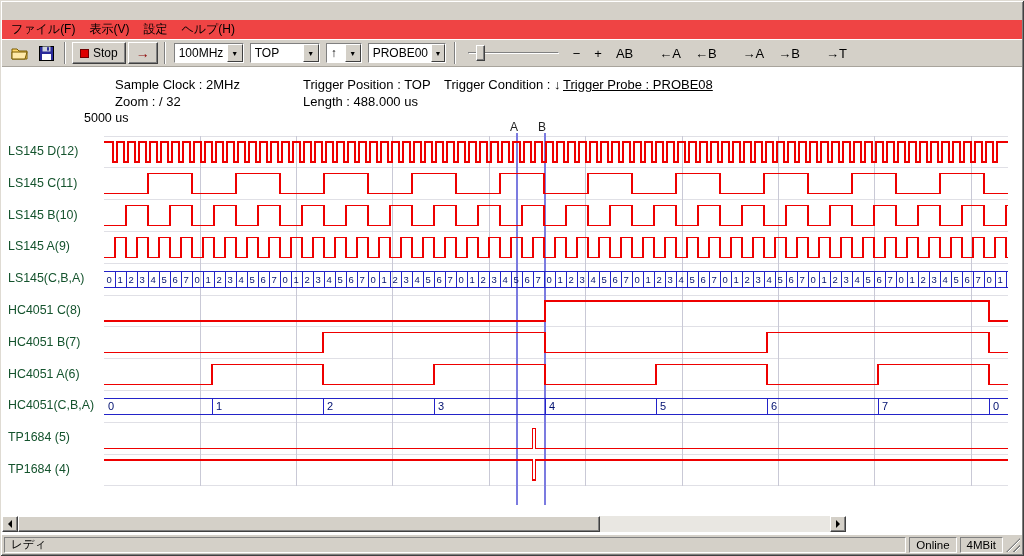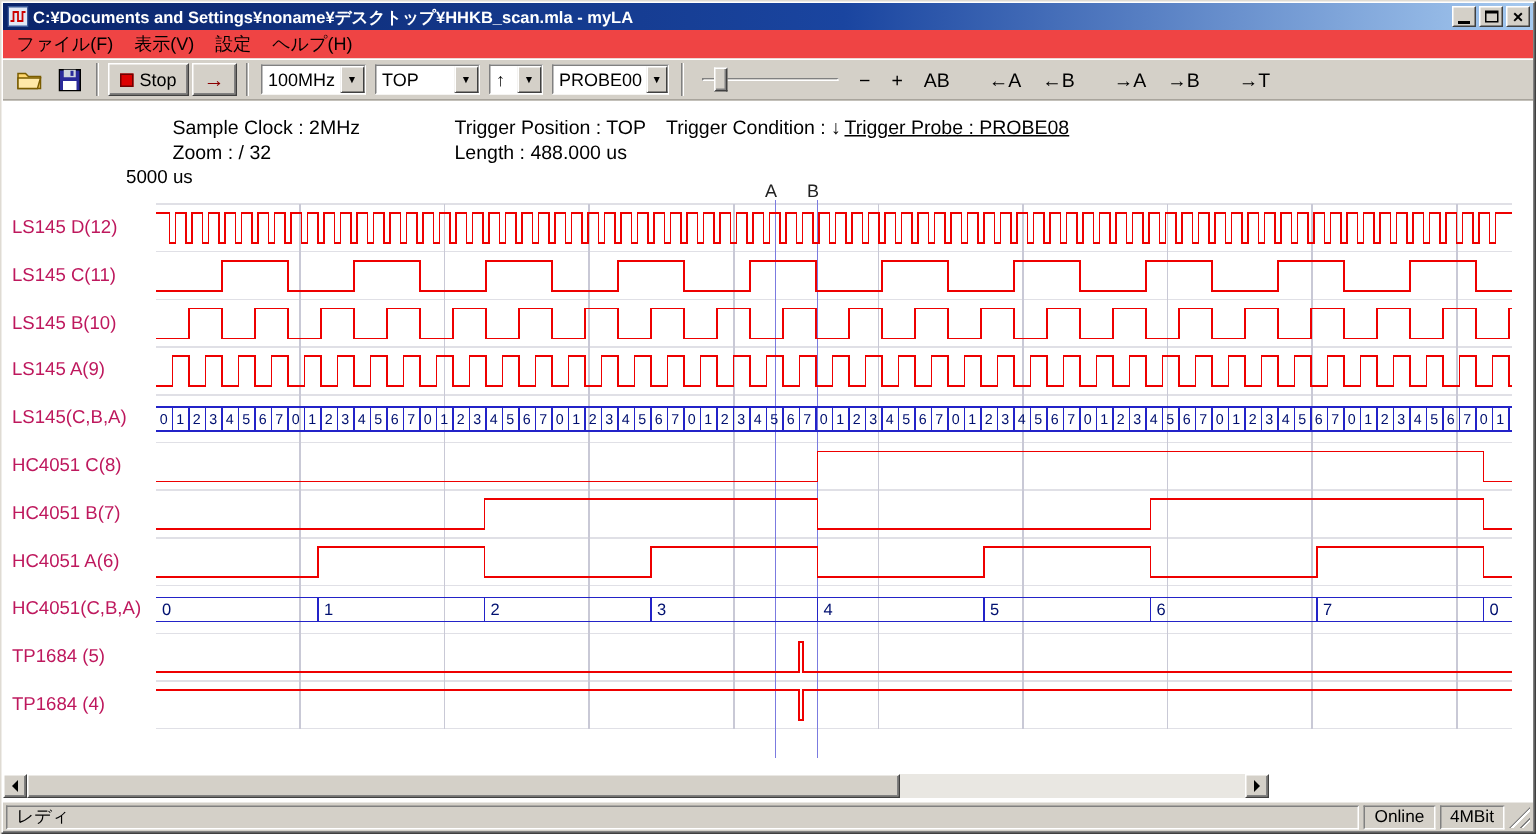--- a/index.html
+++ b/index.html
@@ -45,21 +45,21 @@
   .slider-track{position:absolute;left:2px;right:2px;top:10px;height:2px;border:1px solid;border-color:#808080 #fff #fff #808080;background:#c8c4bc;}
   .slider-thumb{position:absolute;left:10px;top:3px;width:9px;height:16px;background:#d4d0c8;
     border:1px solid;border-color:#fff #404040 #404040 #fff;box-shadow:inset -1px -1px 0 #808080;}
   .gap{margin-left:12px;}
 
   
   .client{position:absolute;left:2px;top:67px;width:1020px;height:467px;background:#ffffff;}
   #wave-svg{position:absolute;left:0;top:0;z-index:1;}
   .info{position:absolute;font-size:13px;color:#000;white-space:nowrap;z-index:2;}
   .time-label{position:absolute;left:84px;top:111px;font-size:12.5px;color:#000;z-index:2;}
-  .chan-label{position:absolute;left:8px;font-size:12.4px;color:#be185d;white-space:nowrap;z-index:2;}
+  .chan-label{position:absolute;left:8px;font-size:12.4px;color:#14532d;white-space:nowrap;z-index:2;}
 
   
   .hscroll{position:absolute;left:2px;top:516px;width:844px;height:16px;display:flex;z-index:3;background:#e9e7e2;}
   .sb-btn{width:16px;height:16px;background:#d4d0c8;border:1px solid;border-color:#fff #404040 #404040 #fff;
     box-shadow:inset -1px -1px 0 #808080;display:flex;align-items:center;justify-content:center;flex:0 0 auto;}
   .arr-left{width:0;height:0;border:4px solid transparent;border-right-color:#000;margin-left:-4px;}
   .arr-right{width:0;height:0;border:4px solid transparent;border-left-color:#000;margin-right:-4px;}
   .sb-thumb{width:582px;height:16px;background:#d4d0c8;border:1px solid;border-color:#fff #404040 #404040 #fff;
     box-shadow:inset -1px -1px 0 #808080;flex:0 0 auto;}
   .sb-track{flex:1;background:#e9e7e2;}
@@ -204,40 +204,20 @@
       <text x="882" y="409.9" fill="#001070" font-size="11" font-family="&quot;Liberation Sans&quot;,sans-serif">7</text>
       <text x="993" y="409.9" fill="#001070" font-size="11" font-family="&quot;Liberation Sans&quot;,sans-serif">0</text>
       <path d="M 104 448.2 H 532.5 V 428.2 H 535.5 V 448.2 H 1008" stroke="#ee0000" fill="none" stroke-width="1.3" shape-rendering="crispEdges"></path>
       <path d="M 104 460 H 532.5 V 480 H 535.5 V 460 H 1008" stroke="#ee0000" fill="none" stroke-width="1.3" shape-rendering="crispEdges"></path>
       <text x="514" y="131" fill="#222222" font-size="12" text-anchor="middle" font-family="&quot;Liberation Sans&quot;,sans-serif">A</text>
       <text x="542" y="131" fill="#222222" font-size="12" text-anchor="middle" font-family="&quot;Liberation Sans&quot;,sans-serif">B</text>
     </svg>
 
   <div class="client" style="z-index:0;"></div>
 
-  <div class="titlebar" style="z-index:4;">
-    <div class="app-icon">
-      <svg width="14" height="14" viewBox="0 0 14 14">
-        <rect x="0.5" y="0.5" width="13" height="13" fill="#dfe7f5" stroke="#3a5a9a"></rect>
-        <polyline points="2,10 4,10 4,4 7,4 7,10 10,10 10,4 12,4" stroke="#cc0000" fill="none" stroke-width="1.2"></polyline>
-      </svg>
-    </div>
-    <div class="title-text">C:¥Documents and Settings¥noname¥デスクトップ¥HHKB_scan.mla - myLA</div>
-    <div class="cap-btns">
-      <div class="cap-btn">
-          <div class="glyph-min"></div>
-        </div>
-      <div class="cap-btn">
-          <div class="glyph-max"></div>
-        </div>
-      <div class="cap-btn">
-          <span>×</span>
-        </div>
-    </div>
-  </div>
 
   <div class="menubar" style="z-index:4;">
     <span class="menu-item">ファイル(F)</span>
     <span class="menu-item">表示(V)</span>
     <span class="menu-item">設定</span>
     <span class="menu-item">ヘルプ(H)</span>
   </div>
 
   <div class="toolbar" style="z-index:4;">
     <button class="tb-flat">

